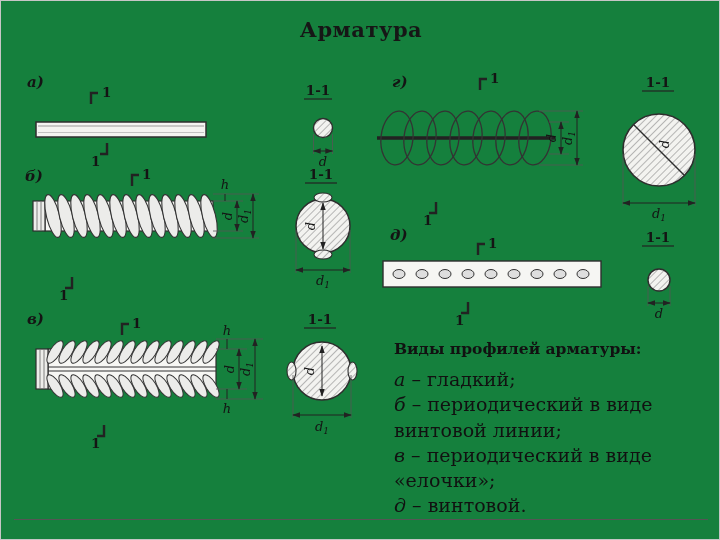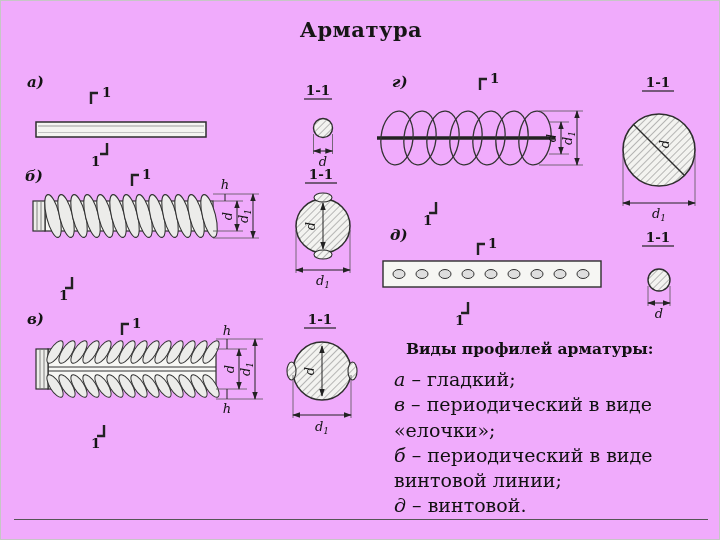--- a/index.html
+++ b/index.html
@@ -1,33 +1,33 @@
 <!DOCTYPE html>
 <html><head>
 <meta charset="utf-8">
 <style>
   html,body{margin:0;padding:0;background:#e9e9e9;}
   .canvas{
     position:relative;width:720px;height:540px;margin:0 auto;
-    background:#f0abfc;border:1px solid #c6c6c6;box-sizing:border-box;
+    background:#15803d;border:1px solid #c6c6c6;box-sizing:border-box;
     font-family:"DejaVu Serif", serif;color:#111;overflow:hidden;
   }
   .page-title{
     position:absolute;top:16px;left:0;width:720px;text-align:center;
     font-size:21px;font-weight:bold;margin:0;letter-spacing:.5px;color:#161616;
   }
   svg{position:absolute;left:0;top:55px;font-family:"DejaVu Serif", serif;}
   svg text{fill:#141414;}
   .lbl{font-size:15px;font-style:italic;font-weight:bold;}
   .cut{font-size:13.5px;font-weight:bold;}
   .sec{font-size:13.5px;font-weight:bold;}
   .dim{font-size:13px;font-style:italic;}
   .dimsub{font-size:9px;font-style:italic;}
   .legend{position:absolute;left:393px;top:338px;width:286px;}
-  .legend-heading{font-size:15.5px;font-weight:bold;margin:0 0 9px 12px;}
+  .legend-heading{font-size:15.5px;font-weight:bold;margin:0 0 9px 0;}
   .legend-item{font-size:19px;line-height:1.33;}
   .legend-item i{font-style:italic;}
   .bottom-rule{position:absolute;left:13px;top:518px;width:694px;border-top:1.6px solid #555;}
 </style>
 </head>
 <body>
 
 <div class="canvas">
 
   <h1 class="page-title">Арматура</h1>
@@ -244,19 +244,19 @@
       <circle cx="658" cy="224" r="11" fill="url(#hatch)" stroke="#2e2e2e" stroke-width="1.4"></circle>
       <path d="M647,230 V250 M669,230 V250" stroke="#555" stroke-width="0.8" fill="none"></path>
       <line x1="647" y1="247" x2="669" y2="247" stroke="#222" stroke-width="1" marker-start="url(#arr)" marker-end="url(#arr)"></line>
       <text class="dim" x="658" y="262" text-anchor="middle">d</text>
     </g>
   </svg>
 
   <div class="legend">
     <p class="legend-heading">Виды профилей арматуры:</p>
     <div class="legend-item"><i>а</i> <span>– гладкий;</span></div>
+    <div class="legend-item"><i>б</i> <span>– периодический в виде винтовой линии;</span></div>
     <div class="legend-item"><i>в</i> <span>– периодический в виде «елочки»;</span></div>
-    <div class="legend-item"><i>б</i> <span>– периодический в виде винтовой линии;</span></div>
     <div class="legend-item"><i>д</i> <span>– винтовой.</span></div>
   </div>
 
   <div class="bottom-rule"></div>
 </div>
 
 </body></html>

